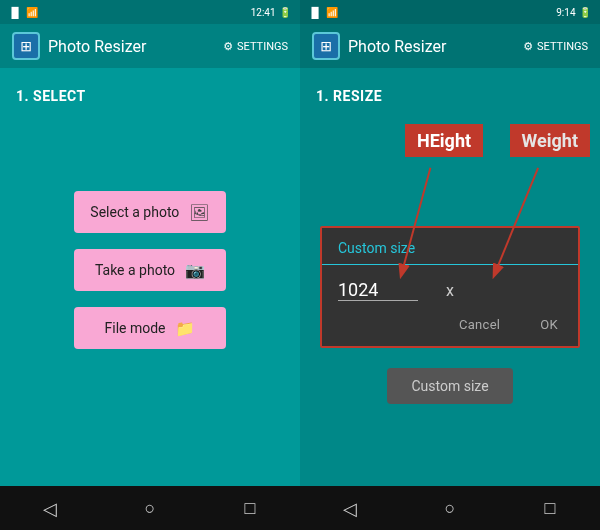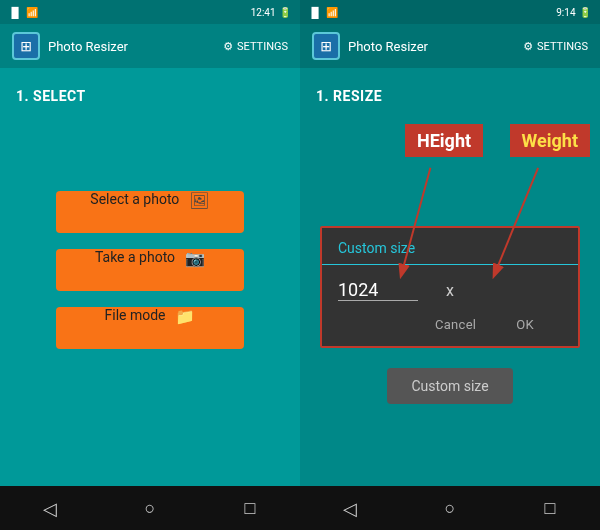--- a/index.html
+++ b/index.html
@@ -58,21 +58,21 @@
     .toolbar-left { display: flex; align-items: center; gap: 8px; }
     .app-icon {
       width: 28px; height: 28px;
       background: #1a6fa8;
       border: 2px solid #5bc8d8;
       border-radius: 4px;
       display: flex; align-items: center; justify-content: center;
       font-size: 14px; color: #fff;
     }
     .app-title {
-      font-size: 13px;
+      font-size: 16px;
       color: #fff;
       font-weight: 400;
     }
     .settings-btn {
       display: flex; align-items: center; gap: 4px;
       font-size: 11px; color: #fff; cursor: pointer;
     }
 
     
     .section-title {
@@ -88,26 +88,27 @@
       flex: 1;
       display: flex;
       flex-direction: column;
       align-items: center;
       justify-content: center;
       gap: 16px;
       padding-bottom: 60px;
     }
 
     .action-btn {
-      width: 188px;
+      width: 152px;
       height: 42px;
-      background: #f97316;
+      background: #f9a8d4;
       border-radius: 4px;
       border: none;
       display: flex;
+      align-items: center;
       justify-content: center;
       gap: 10px;
       font-size: 14px;
       color: #222;
       cursor: pointer;
       font-family: inherit;
     }
 
     .btn-icon {
       font-size: 16px;
@@ -148,21 +149,21 @@
       font-size: 18px;
       font-weight: bold;
       padding: 4px 10px;
       border: 2px solid #c0392b;
     }
     .label-weight {
       position: absolute;
       top: 10px;
       right: 10px;
       background: #c0392b;
-      color: #fde047;
+      color: #e5e5e5;
       font-size: 18px;
       font-weight: bold;
       padding: 4px 10px;
       border: 2px solid #c0392b;
     }
 
     
     .dialog-wrapper {
       width: 260px;
       background: #333;
@@ -197,21 +198,21 @@
       font-family: inherit;
     }
     .dialog-x {
       color: #ccc;
       font-size: 16px;
     }
     .dialog-actions {
       display: flex;
       justify-content: flex-end;
       gap: 0;
-      padding: 4px 24px 8px;
+      padding: 4px 0 8px;
     }
     .dialog-action-btn {
       background: transparent;
       border: none;
       color: #aaa;
       font-size: 13px;
       padding: 6px 20px;
       cursor: pointer;
       font-family: inherit;
       letter-spacing: 0.3px;

